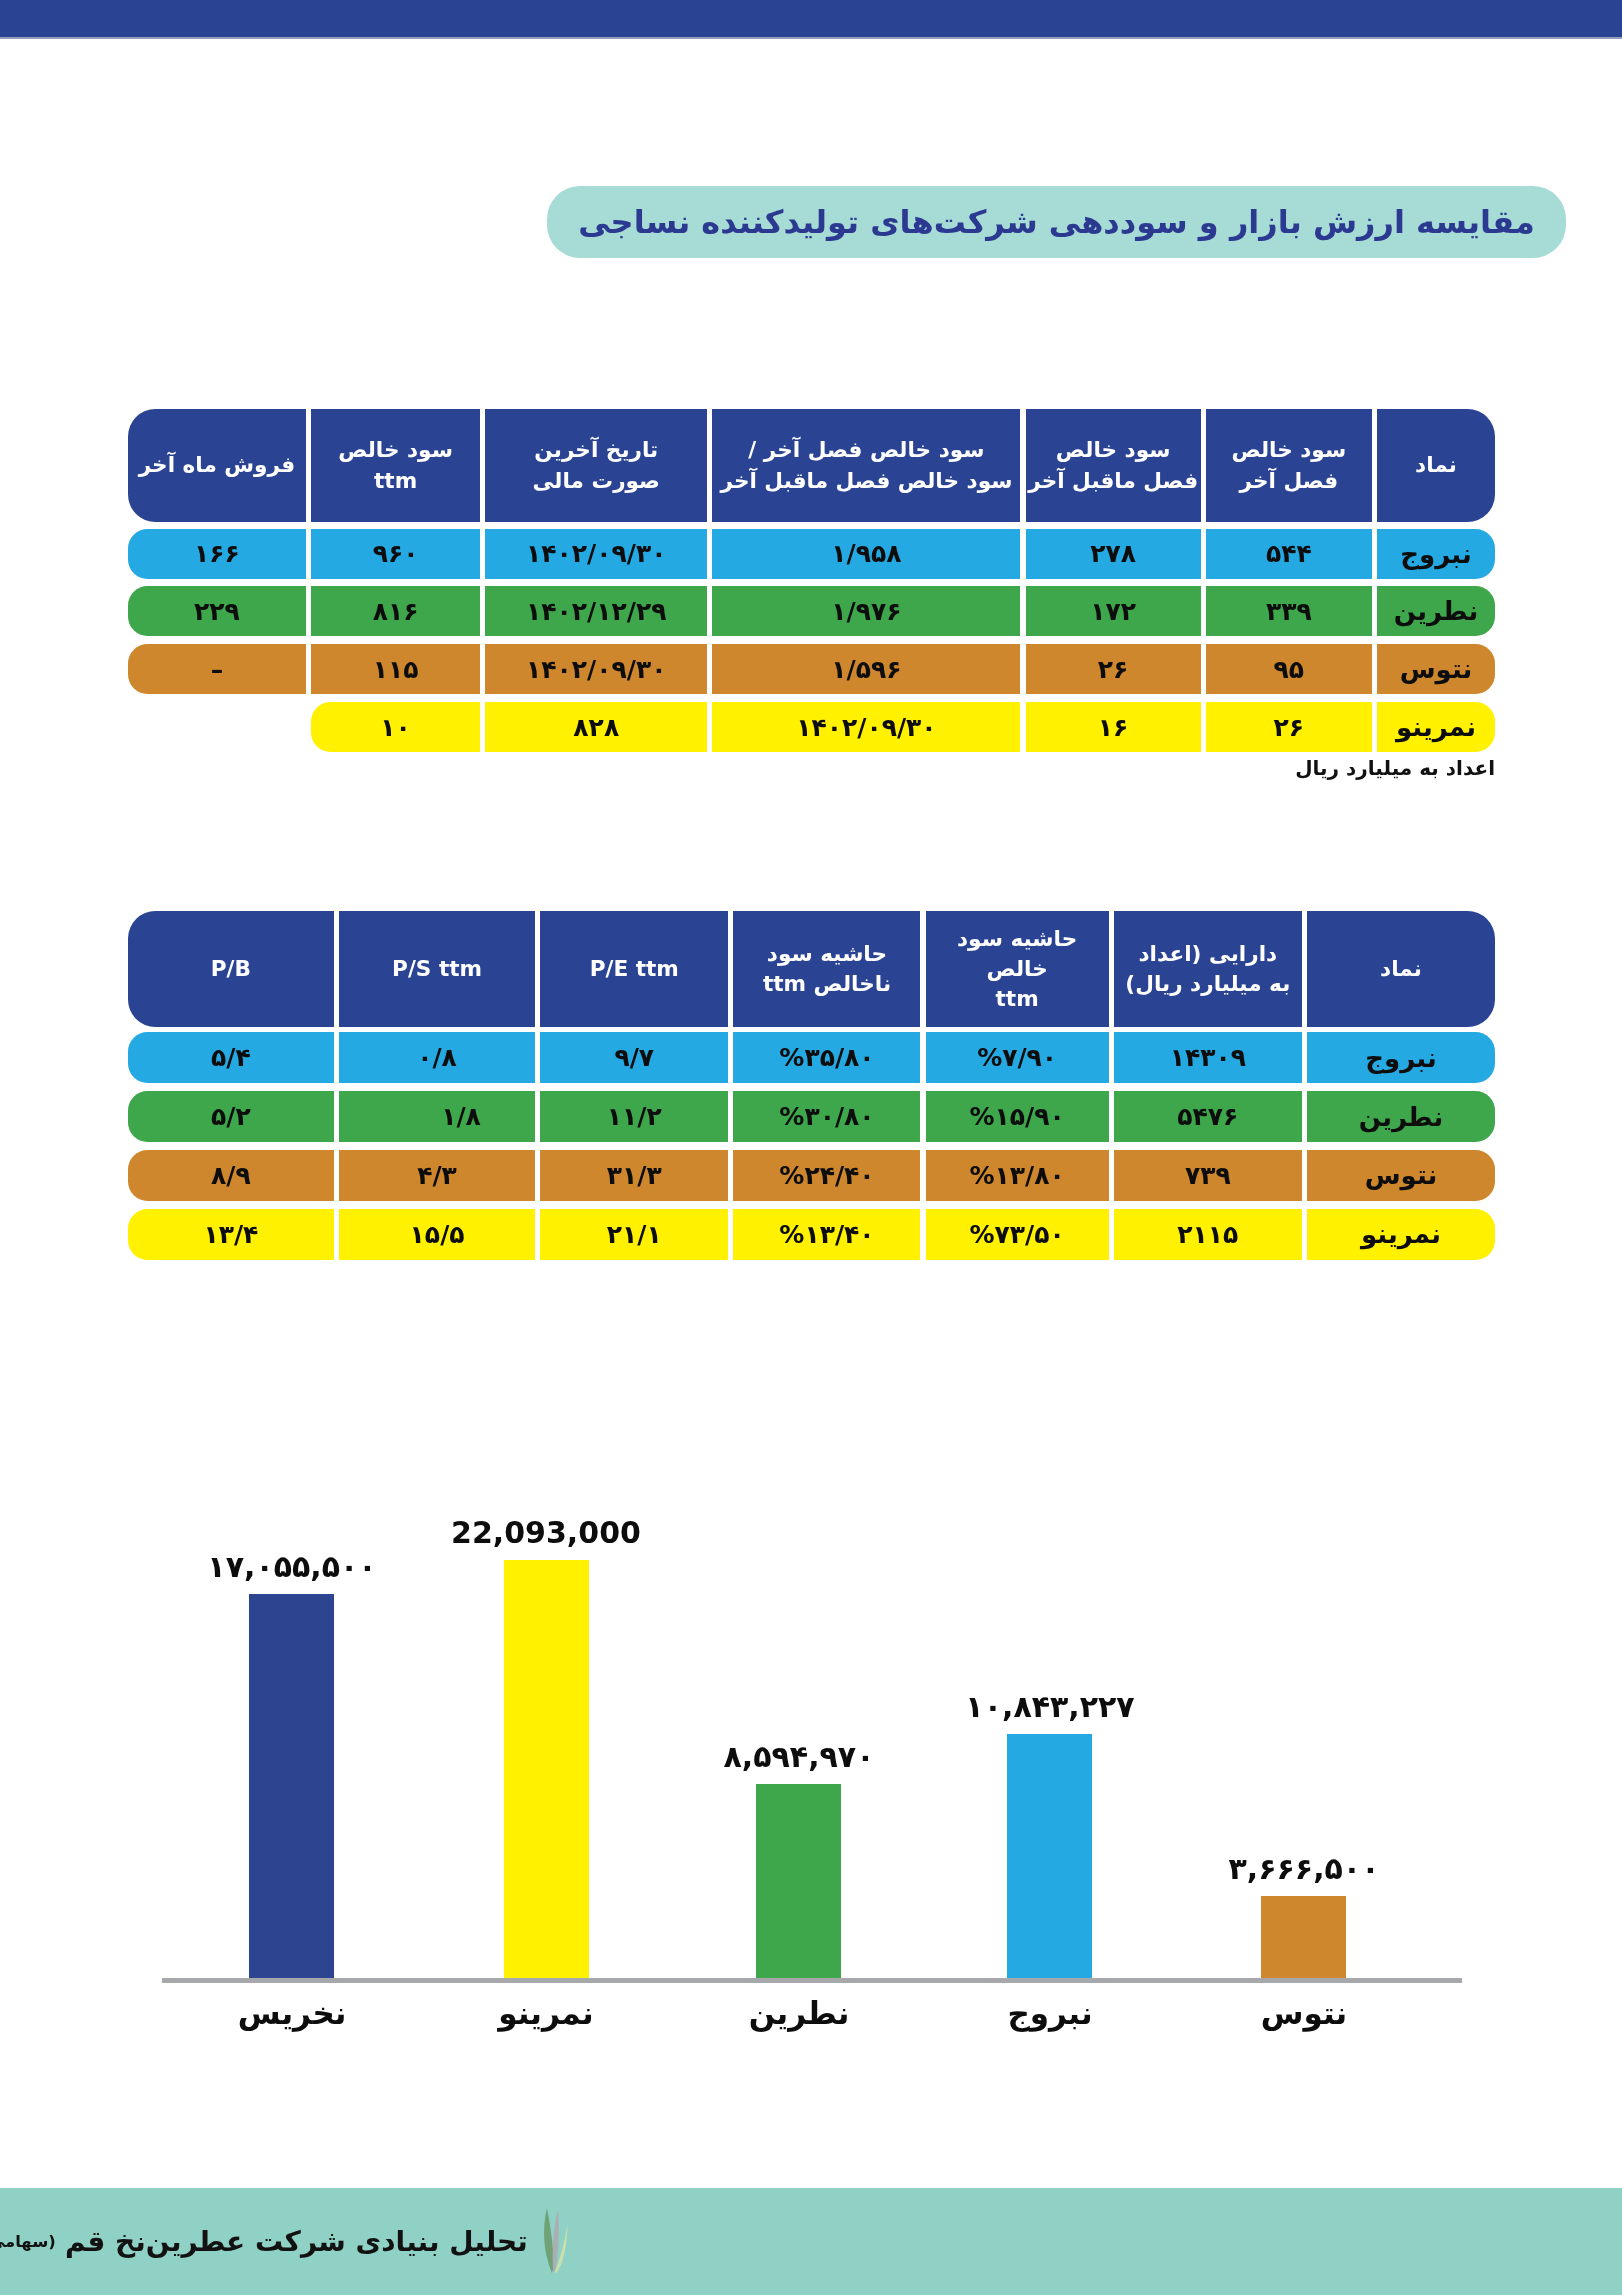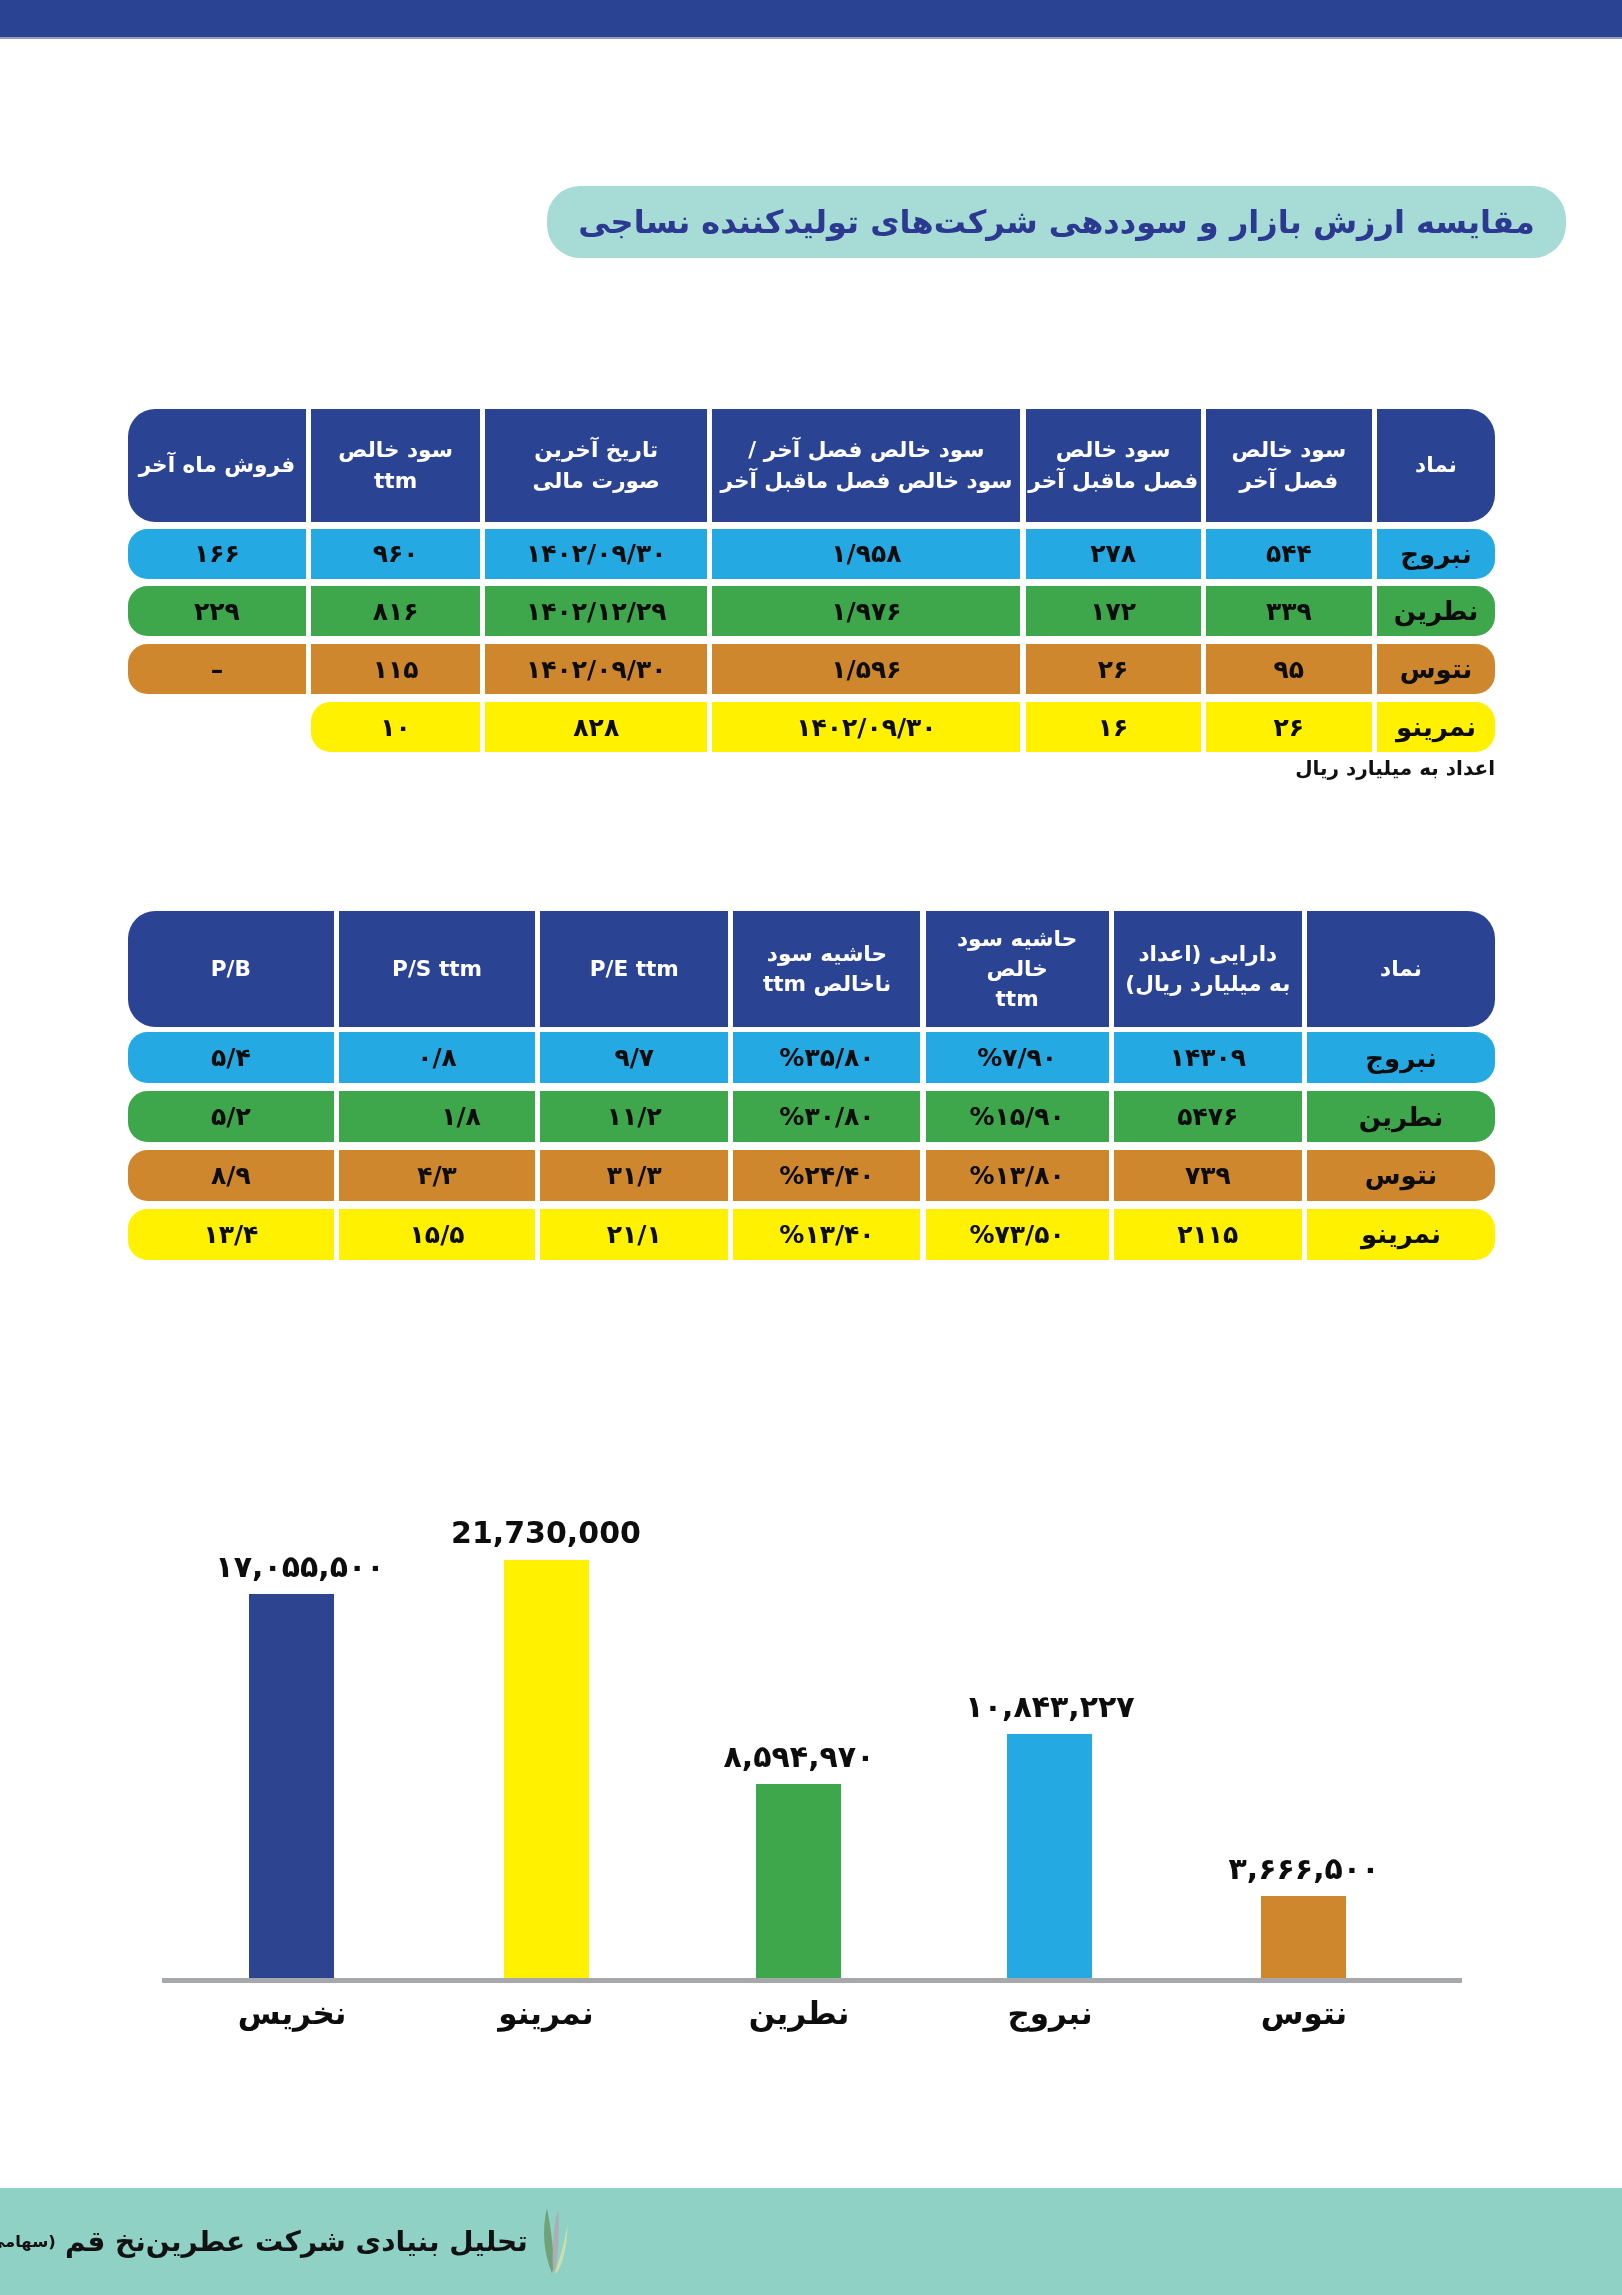--- a/index.html
+++ b/index.html
@@ -157,24 +157,24 @@
         <div class="tcell" style="background: rgb(255, 241, 0);">%۱۳/۴۰</div>
         <div class="tcell" style="background: rgb(255, 241, 0);">۲۱/۱</div>
         <div class="tcell" style="background: rgb(255, 241, 0);">۱۵/۵</div>
         <div class="tcell" style="background: rgb(255, 241, 0);">۱۳/۴</div>
       </div>
     </div>
 
   <div class="chart" id="chart">
     <div class="axis"></div>
   <div class="bar" style="left: 87px; height: 384px; background: rgb(45, 69, 144);"></div>
-      <div class="bar-value" style="left: 130px; bottom: 399px; margin-left: 8px;">۱۷,۰۵۵,۵۰۰</div>
+      <div class="bar-value" style="left: 130px; bottom: 399px;">۱۷,۰۵۵,۵۰۰</div>
       <div class="bar-cat" style="left: 130px;">نخریس</div>
       <div class="bar" style="left: 342px; height: 418px; background: rgb(255, 241, 0);"></div>
-      <div class="bar-value" style="left: 384px; bottom: 433px;">21,730,000</div>
+      <div class="bar-value" style="left: 384px; bottom: 433px;">22,093,000</div>
       <div class="bar-cat" style="left: 384px;">نمرینو</div>
       <div class="bar" style="left: 594px; height: 194px; background: rgb(62, 166, 75);"></div>
       <div class="bar-value" style="left: 637px; bottom: 209px;">۸,۵۹۴,۹۷۰</div>
       <div class="bar-cat" style="left: 637px;">نطرین</div>
       <div class="bar" style="left: 845px; height: 244px; background: rgb(37, 169, 227);"></div>
       <div class="bar-value" style="left: 888px; bottom: 259px;">۱۰,۸۴۳,۲۲۷</div>
       <div class="bar-cat" style="left: 888px;">نبروج</div>
       <div class="bar" style="left: 1099px; height: 82px; background: rgb(207, 135, 45);"></div>
       <div class="bar-value" style="left: 1142px; bottom: 97px;">۳,۶۶۶,۵۰۰</div>
       <div class="bar-cat" style="left: 1142px;">نتوس</div>

